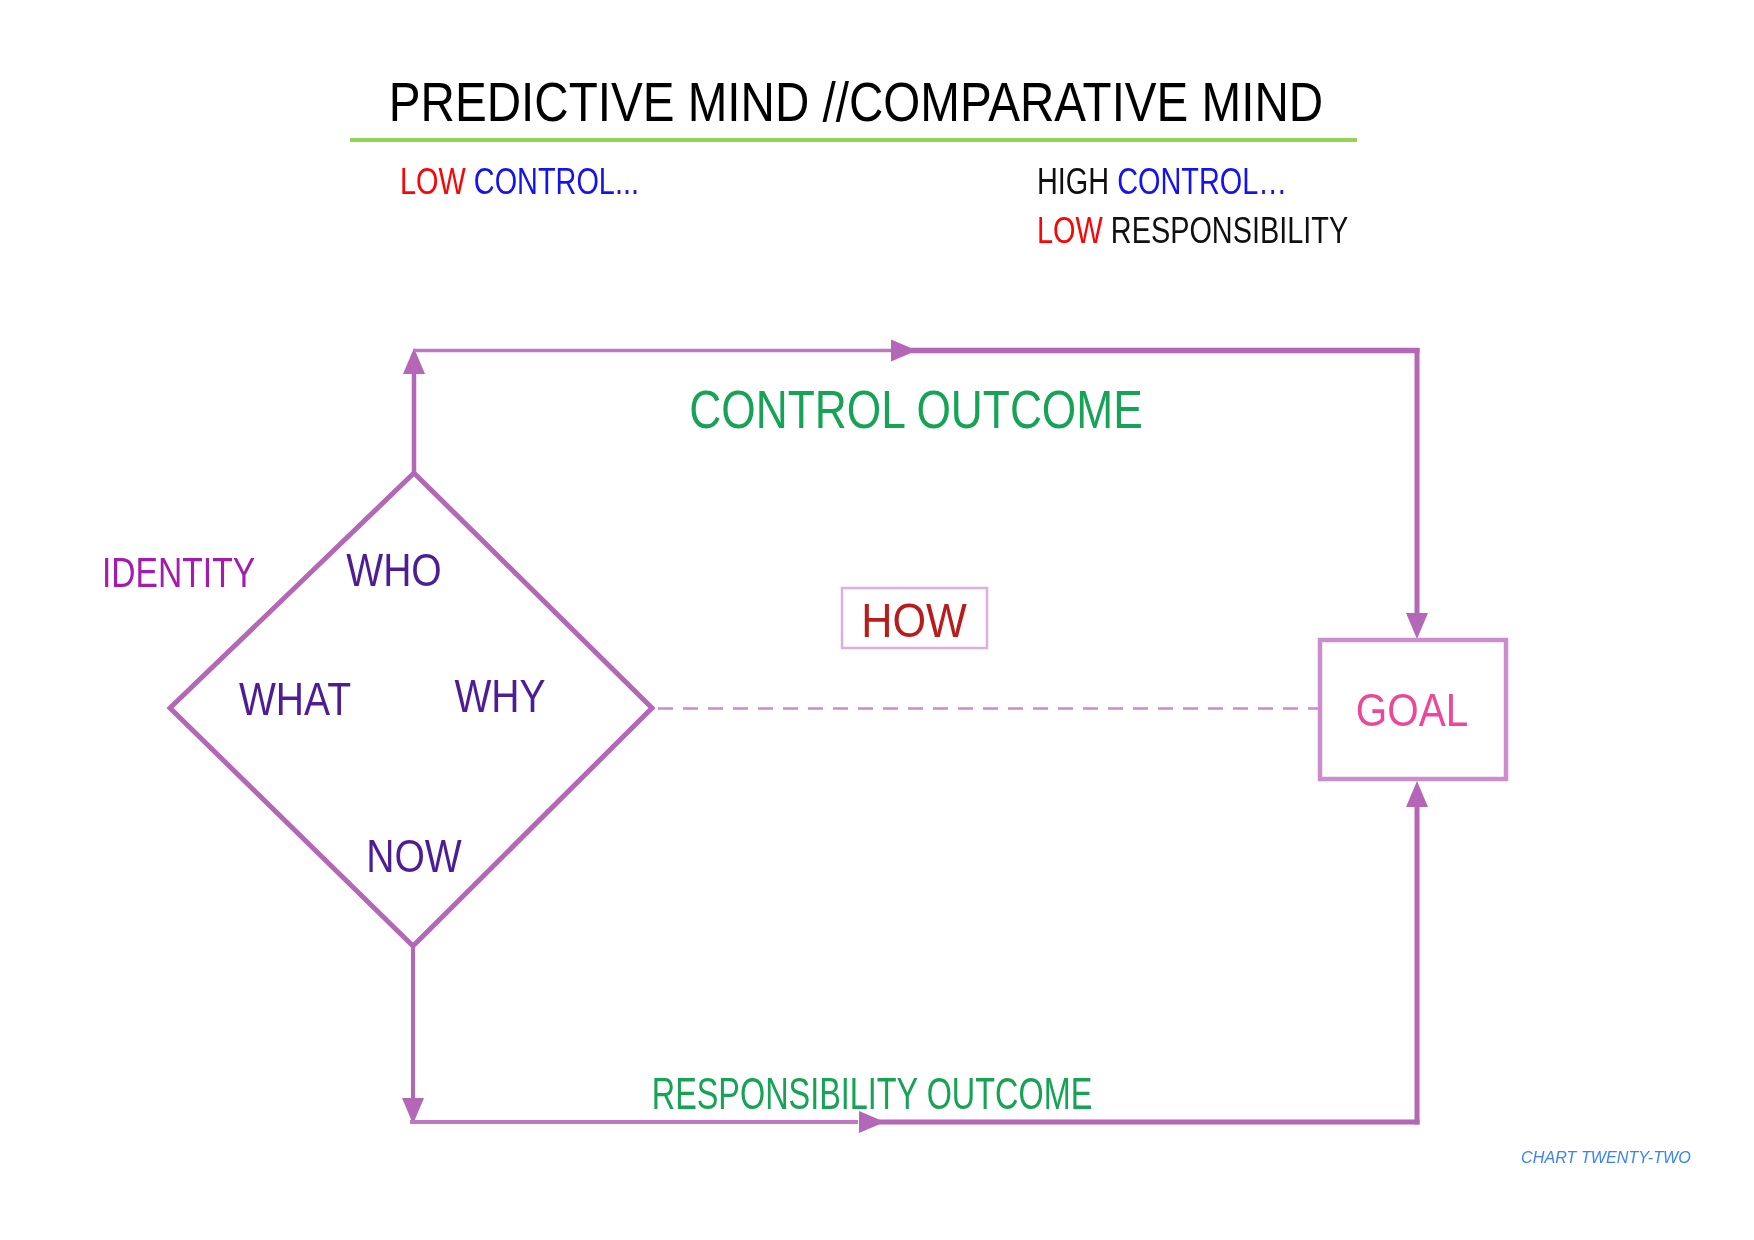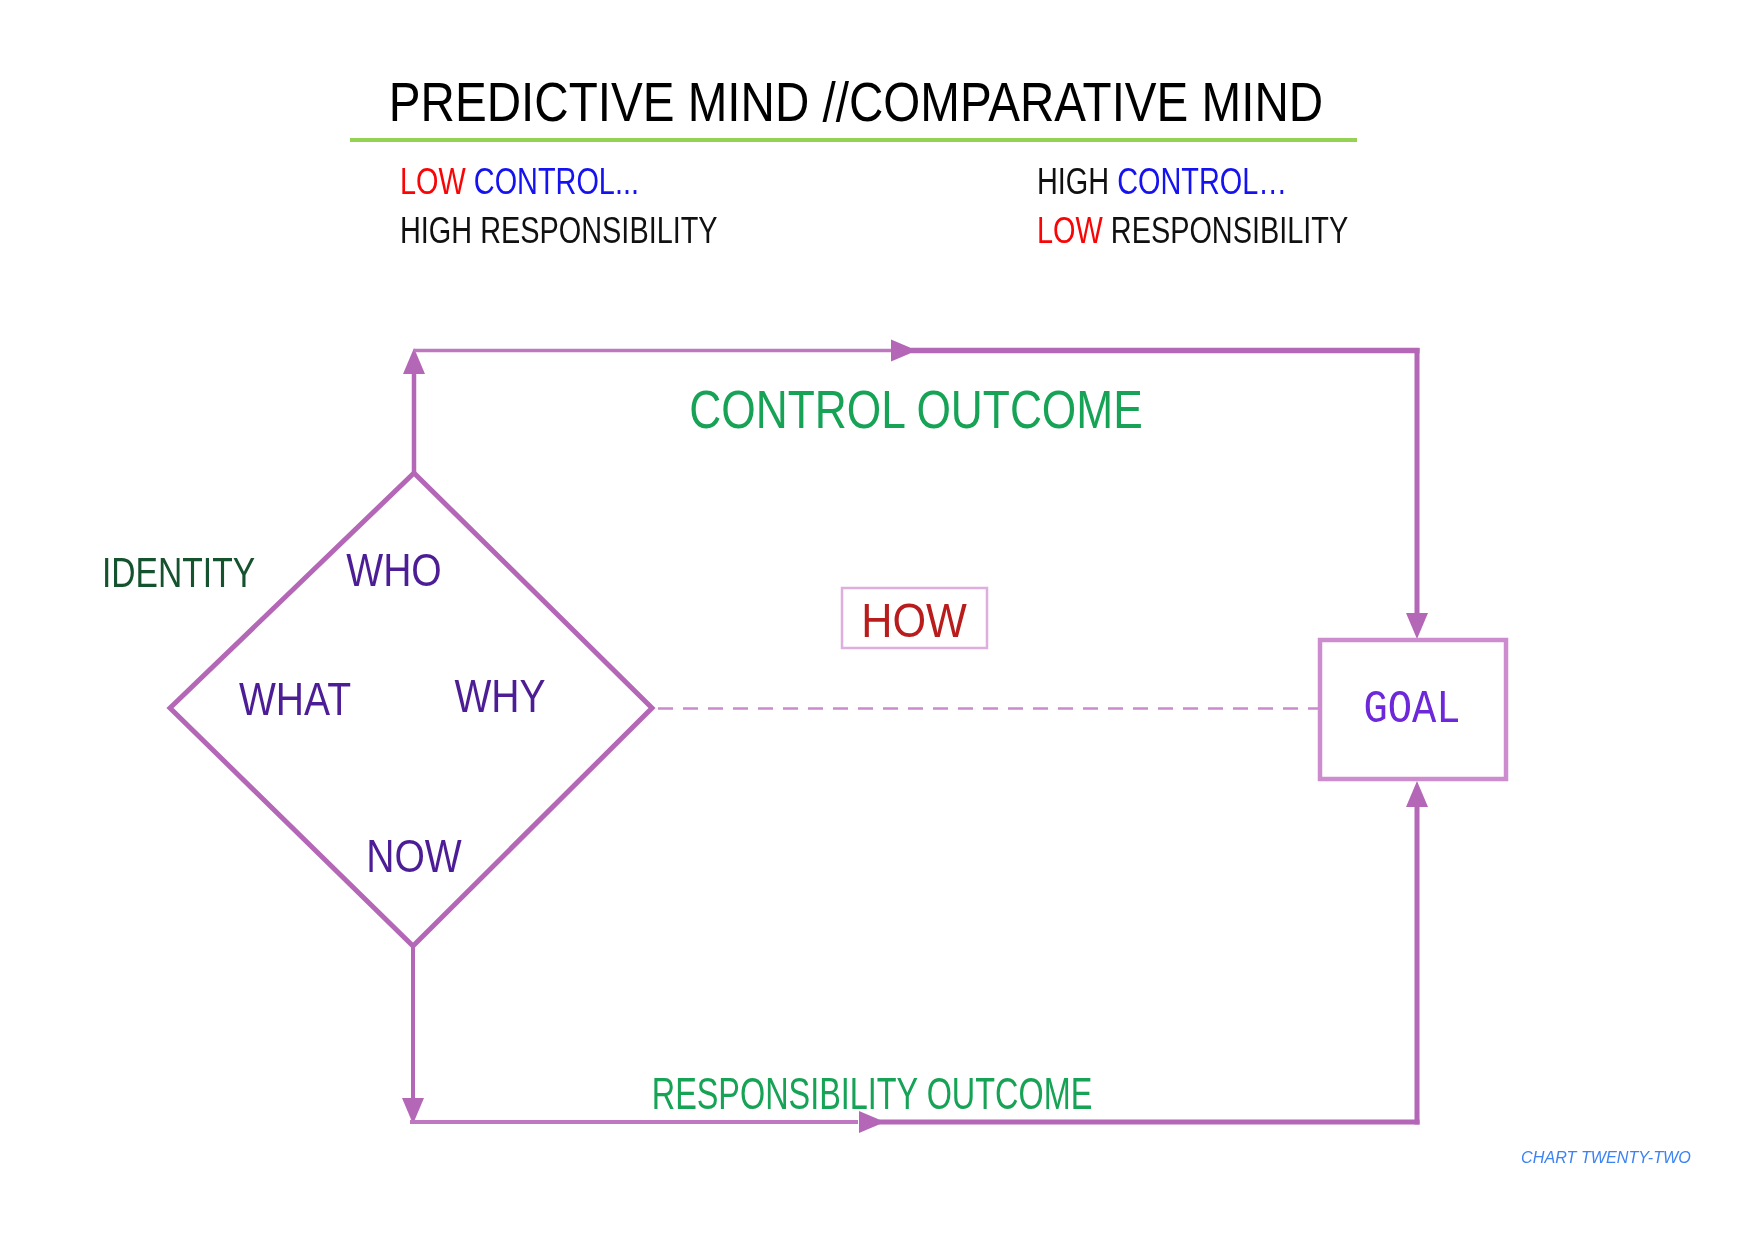--- a/index.html
+++ b/index.html
@@ -25,23 +25,23 @@
   .subline { font-size: 37px; color: #101010; }
   .subline .word + .word { margin-left: 0.28em; }
   .c-red   { color: #f90505; }
   .c-blue  { color: #1512f0; }
   .c-black { color: #101010; }
 
   .outcome { color: #16a356; }
   .outcome.top { font-size: 54px; }
   .outcome.bottom { font-size: 45px; margin-top: 48px; }
 
-  .identity { font-size: 42px; color: #14532d; }
+  .identity { font-size: 42px; color: #a21caf; }
   .dlabel { font-size: 46px; color: #4c1d95; }
-  .boxlabel { font-size: 46px; color: #6d28d9; font-family: Liberation Mono, monospace; }
+  .boxlabel { font-size: 46px; color: #ec4899; }
   .howlabel { font-size: 48px; color: #b91c1c; }
 
   .caption { font-size: 17px; font-style: italic; color: #3b82f6; }
 </style>
 </head>
 <body>
 
 <div id="page">
 
   <svg width="1754" height="1240" viewBox="0 0 1754 1240">
@@ -72,25 +72,20 @@
   </svg>
 
   <div class="pos center title-text" style="left:856px; top:101px; --sx:.85">
     <span class="squeeze">PREDICTIVE MIND //COMPARATIVE MIND</span>
   </div>
   <div class="underline" style="left:350px; top:138px; width:1007px; height:4px;"></div>
 
   <div class="pos leftpin subline" style="left:400px; top:182px; --sx:.78">
     <span class="squeeze">
       <span class="word c-red">LOW</span><span class="word c-blue">CONTROL...</span>
-    </span>
-  </div>
-  <div class="pos leftpin subline" style="left:400px; top:231px; --sx:.78">
-    <span class="squeeze">
-      <span class="word c-black">HIGH</span><span class="word c-black">RESPONSIBILITY</span>
     </span>
   </div>
   <div class="pos leftpin subline" style="left:1037px; top:182px; --sx:.78">
     <span class="squeeze">
       <span class="word c-black">HIGH</span><span class="word c-blue">CONTROL…</span>
     </span>
   </div>
   <div class="pos leftpin subline" style="left:1037px; top:231px; --sx:.78">
     <span class="squeeze">
       <span class="word c-red">LOW</span><span class="word c-black">RESPONSIBILITY</span>

